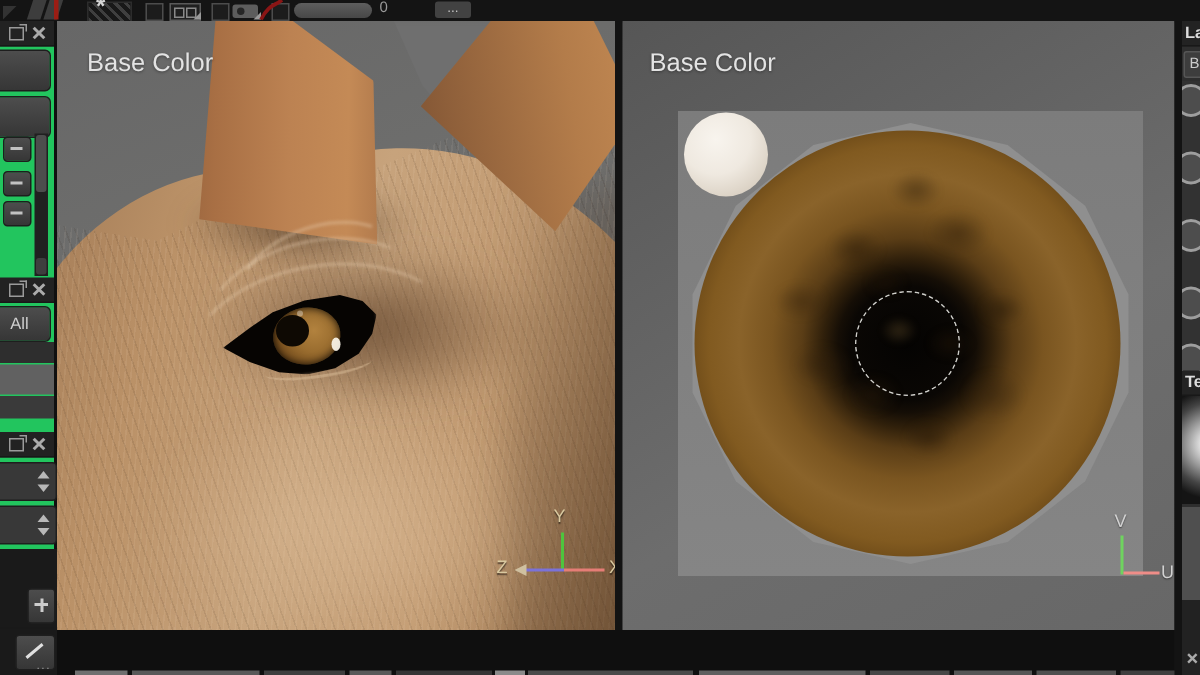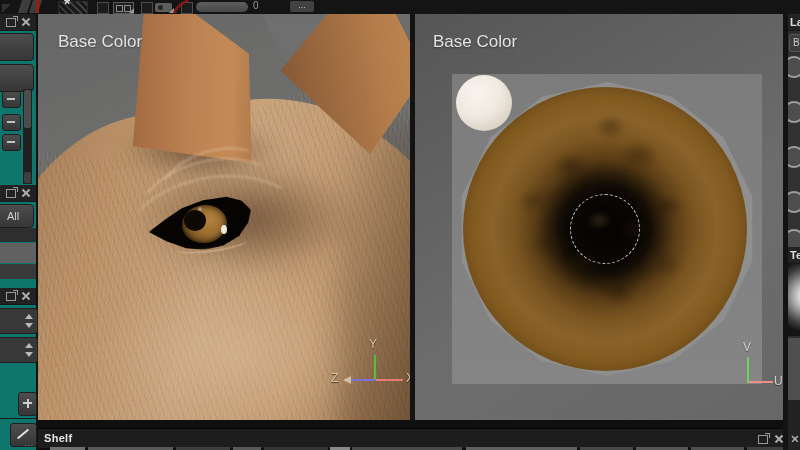--- a/index.html
+++ b/index.html
@@ -28,21 +28,21 @@
 
   
   .ic-pop{position:absolute;width:8px;height:7px;border:1px solid #9a9a9a;}
   .ic-pop::after{content:"";position:absolute;right:-3px;top:-3px;width:4px;height:4px;
                  border-top:1px solid #9a9a9a;border-right:1px solid #9a9a9a;}
   .ic-x{position:absolute;width:9px;height:9px;}
   .ic-x::before,.ic-x::after{content:"";position:absolute;left:4px;top:0;width:2px;height:10px;background:#ababab;}
   .ic-x::before{transform:rotate(45deg);} .ic-x::after{transform:rotate(-45deg);}
 
   
-  #left-panel{position:absolute;left:0;top:14px;width:36px;height:436px;background:#0f766e;border-right:2px solid #101010;}
+  #left-panel{position:absolute;left:0;top:14px;width:36px;height:352px;background:#22c55e;border-right:2px solid #101010;}
   .lp-hdr{position:absolute;left:0;width:36px;height:16px;background:#222;border-bottom:1px solid #181818;}
   .btn{background:linear-gradient(#4d4d4d,#363636);border:1px solid #1e1e1e;border-radius:4px;}
   .btn-wide{position:absolute;left:-8px;width:40px;height:26px;}
   .dash-btn{position:absolute;left:2px;width:17px;height:15px;border-radius:3px;}
   .dash-btn i{position:absolute;left:4px;top:6px;width:8px;height:2px;background:#c2c2c2;}
   .lp-scroll{position:absolute;left:23px;top:75px;width:9px;height:95px;background:#202020;}
   .lp-scroll .thumb{position:absolute;left:1px;top:1px;width:7px;height:38px;background:#4d4d4d;border-radius:2px;}
   .lp-scroll .cap{position:absolute;left:1px;bottom:1px;width:7px;height:11px;background:#3e3e3e;border-radius:2px;}
   #all-btn{position:absolute;left:-8px;top:190px;width:40px;height:22px;color:#cfcfcf;font-size:11px;
            text-align:center;line-height:22px;}
@@ -312,25 +312,20 @@
     <div class="rp-hdr" style="top:233px;">Te</div>
     <div id="rp-sphere">
         <i></i>
       </div>
     <div id="rp-gray"></div>
     <div id="rp-dark"></div>
     <span class="ic-x" style="left:2px;top:420px;transform:scale(.8);"></span>
   </div>
 
   <div id="shelf">
-    <div id="shelf-hdr">
-      <span id="shelf-title">Shelf</span>
-      <span class="ic-pop" style="left:720px;top:6px;"></span>
-      <span class="ic-x" style="left:736px;top:5px;"></span>
-    </div>
     <div class="shelf-blk" style="left:12px;width:35px;background:#6f6f6f;"></div>
     <div class="shelf-blk" style="left:50px;width:85px;background:#595959;"></div>
     <div class="shelf-blk" style="left:138px;width:54px;background:#3e3e3e;"></div>
     <div class="shelf-blk" style="left:195px;width:28px;background:#595959;"></div>
     <div class="shelf-blk" style="left:226px;width:64px;background:#353535;"></div>
     <div class="shelf-blk" style="left:292px;width:20px;background:#8a8a8a;"></div>
     <div class="shelf-blk" style="left:314px;width:110px;background:#4a4a4a;"></div>
     <div class="shelf-blk" style="left:428px;width:111px;background:#5f5f5f;"></div>
     <div class="shelf-blk" style="left:542px;width:53px;background:#474747;"></div>
     <div class="shelf-blk" style="left:598px;width:52px;background:#565656;"></div>

